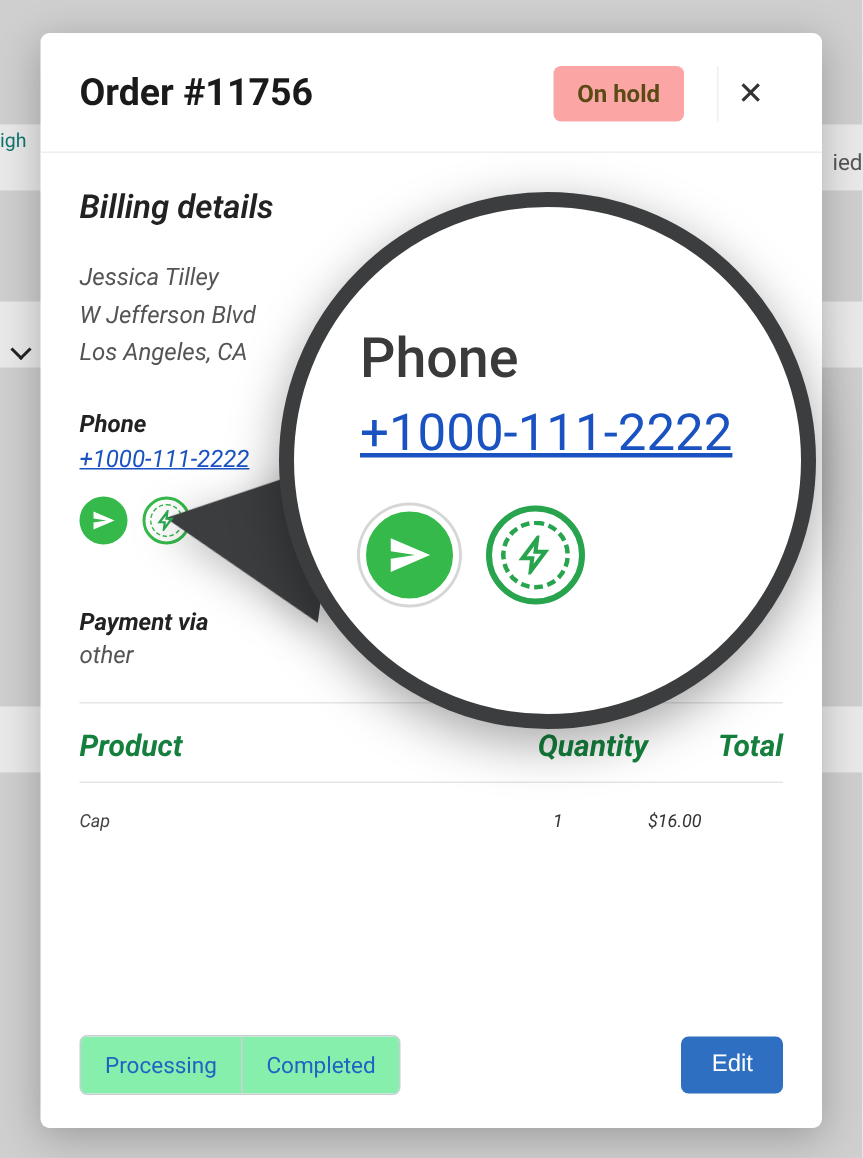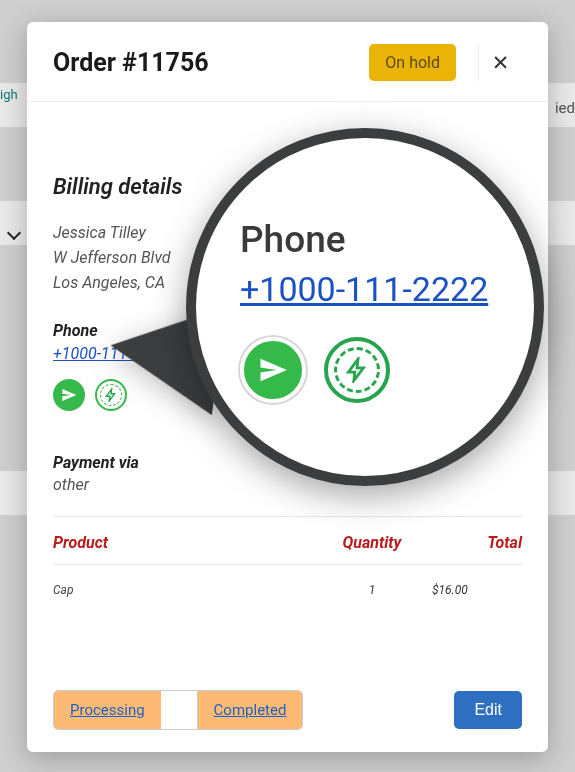--- a/index.html
+++ b/index.html
@@ -12,29 +12,29 @@
   .bg-b { top:200px; }
   .bg-c { top:470px; }
   .bg-ig { position:absolute; left:0; top:87px; font-size:13px; color:#0f766e; }
   .bg-ed { position:absolute; right:0; top:99px; font-size:15px; color:#555; }
   .bg-chev { position:absolute; left:6px; top:225px; width:18px; height:18px; }
   .bg-chev::before { content:''; position:absolute; left:3px; top:3px; width:8px; height:8px; border-right:2px solid #222; border-bottom:2px solid #222; transform:rotate(45deg); }
 
   .modal {
     position:absolute; left:27px; top:22px; width:521px; height:730px;
     background:#fff; border-radius:6px; box-shadow:0 6px 28px rgba(0,0,0,.25);
-    display:flex; flex-direction:column;gap:48px;
+    display:flex; flex-direction:column;
   }
   .modal-head {
     display:flex; align-items:center; padding:22px 26px 20px;
     border-bottom:1px solid #eee;
   }
   .title { flex:1; font-size:25px; font-weight:700; color:#1a1a1a; }
   .badge-hold {
-    background:#eab308; color:#5a4a16; font-size:16px; font-weight:400;
+    background:#fca5a5; color:#5a4a16; font-size:16px; font-weight:700;
     padding:9px 16px; border-radius:5px; margin-right:22px;
   }
   .closebtn { width:44px; align-self:stretch; border-left:1px solid #eee;
     display:flex; align-items:center; justify-content:center; cursor:pointer;
     font-size:21px; color:#333; font-weight:400; }
 
   .body { padding:24px 26px 0; flex:1; overflow:hidden; position:relative;font-style:italic; }
 
   .billing-h { font-size:22px; font-weight:600; color:#222; margin-bottom:22px; }
   .cust-line { font-size:16px; color:#545454; line-height:1.55; }
@@ -47,36 +47,36 @@
   .cicon.send { background:#34b94a; }
   .cicon.bolt { background:#fff; border:2px solid #34b94a; position:relative; }
   .cicon.bolt::after{ content:''; position:absolute; inset:3px; border:1.5px dashed #34b94a; border-radius:50%; }
   .cicon svg { position:relative; z-index:1; }
 
   .pay-lbl { font-size:16px; font-weight:700; color:#222; margin-top:42px; }
   .pay-val { font-size:16px; color:#555; margin-top:3px; }
 
   .table-head { display:flex; padding:16px 0 12px; margin-top:22px;
     border-top:1px solid #e5e5e5; border-bottom:1px solid #e5e5e5; }
-  .th { font-size:16px; font-weight:700; color:#b91c1c; }
+  .th { font-size:20px; font-weight:700; color:#15803d; }
   .th.prod { flex:1; }
-  .th.qty { width:120px; text-align:center; }
+  .th.qty { width:120px; text-align:right; }
   .th.tot { width:90px; text-align:right; }
 
   .trow { display:flex; padding:18px 0 6px; }
   .td { font-size:12px; color:#333; }
   .td.prod { flex:1; color:#444; }
   .td.qty  { width:120px; text-align:center; }
   .td.tot  { width:90px; }
   .sku { font-size:16px; color:#555; padding-bottom:18px; border-bottom:1px solid #e5e5e5;}
 
   .foot { padding:18px 26px 22px; display:flex; gap:0; align-items:center; }
   .seg { display:flex; border:1px solid #c8cdd3; border-radius:5px; overflow:hidden; }
-  .segbtn { padding:10px 16px; font-size:15px; color:#2163c4; background:#fdba74; cursor:pointer;text-decoration:underline; }
-  .segbtn + .segbtn { border-left:1px solid #c8cdd3;margin-left:36px; }
+  .segbtn { padding:10px 16px; font-size:15px; color:#2163c4; background:#86efac; cursor:pointer; }
+  .segbtn + .segbtn { border-left:1px solid #c8cdd3; }
   .spacer { flex:1; }
   .editbtn { background:#2f6fc1; color:#fff; font-size:16px; padding:10px 20px; border-radius:5px; cursor:pointer; border:none; }
 
   
   .mag {
     position:absolute; left:186px; top:128px; width:358px; height:358px;
     border-radius:50%; background:#fff;
     border:10px solid #3c3d3e;
     box-shadow:0 10px 34px rgba(0,0,0,.35);
     overflow:hidden;

